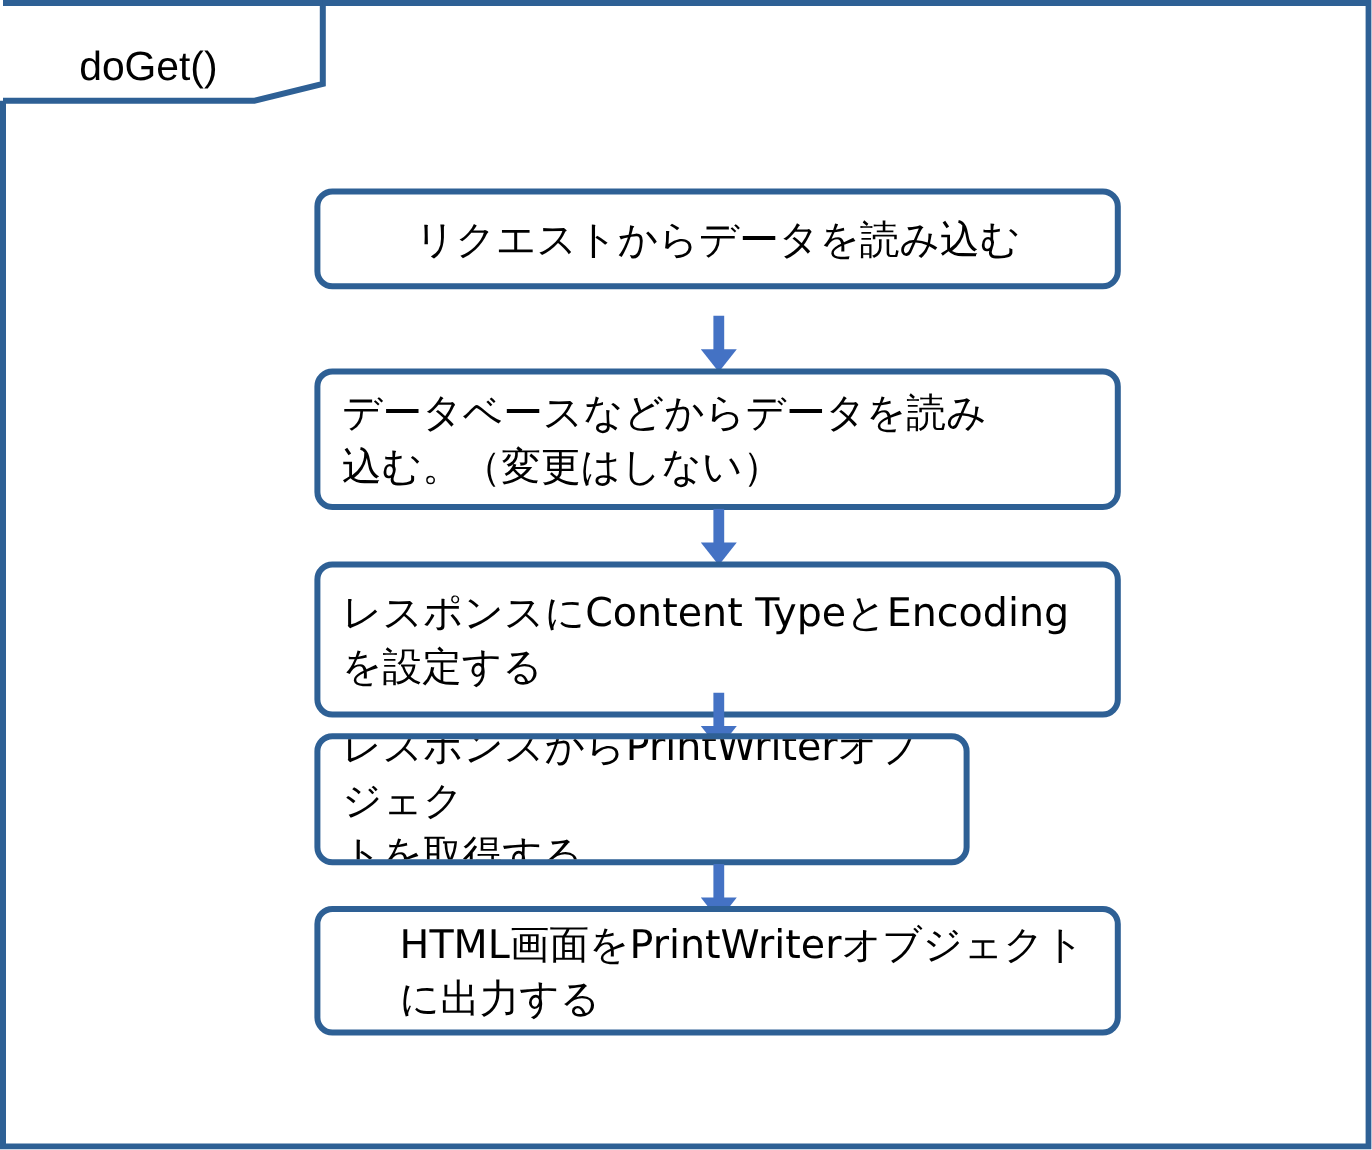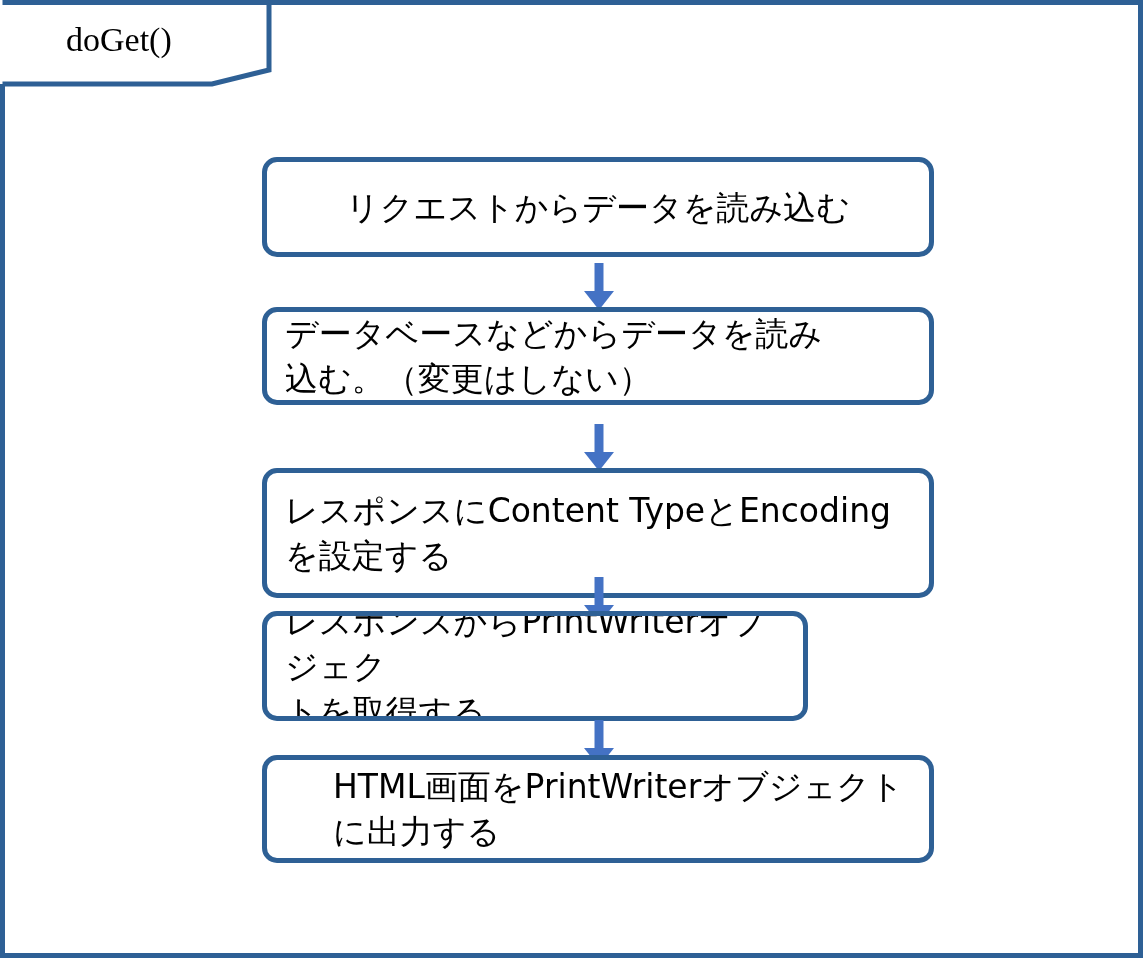--- a/index.html
+++ b/index.html
@@ -28,27 +28,26 @@
     left: 0;
     top: 0;
     width: 1143px;
     height: 958px;
   }
 
   
   #frame-tab-label {
     position: absolute;
     left: 66px;
-    top: 20px;
+    top: 36px;
     font-size: 34px;
     color: #000000;
     line-height: 40px;
     white-space: nowrap;
     letter-spacing: 0px;
-    font-family: Liberation Serif, serif;
   }
 
   
   .flow-box {
     position: absolute;
     box-sizing: border-box;
     border: 5px solid #2E6095;
     border-radius: 15px;
     background: #ffffff;
     display: flex;
@@ -85,30 +84,30 @@
 
   <svg class="frame-svg" viewBox="0 0 1143 958">
 
     <path d="M 2.5 2.5 L 269 2.5 L 269 70 L 212 84 L 2.5 84" fill="none" stroke="#2E6095" stroke-width="5"></path>
 
     <path d="M 2.5 84 L 2.5 955.5 L 1140.5 955.5 L 1140.5 2.5 L 269 2.5" fill="none" stroke="#2E6095" stroke-width="5"></path>
   </svg>
 
   <div id="frame-tab-label">doGet()</div>
 
-  <div class="flow-box center" id="box-1" style="left:262px; top:157px; width:672px; height:100px;">
+  <div class="flow-box center" id="box-1" style="left:262px; top:157px; width:672px; height:84px;">
     <span class="flow-box-text">リクエストからデータを読み込む</span>
   </div>
 
   <svg class="flow-arrow" style="left:578px; top:263px; width:42px; height:48px;" viewBox="0 0 42 48">
     <line x1="21" y1="0" x2="21" y2="30" stroke="#4472C4" stroke-width="9"></line>
     <polygon points="6,28 36,28 21,47" fill="#4472C4"></polygon>
   </svg>
 
-  <div class="flow-box left" id="box-2" style="left:262px; top:307px; width:672px; height:98px;border-radius:15px;">
+  <div class="flow-box left" id="box-2" style="left:262px; top:307px; width:672px; height:118px;border-radius:15px;">
     <span class="flow-box-text">データベースなどからデータを読み
 込む。（変更はしない）</span>
   </div>
 
   <svg class="flow-arrow" style="left:578px; top:424px; width:42px; height:48px;" viewBox="0 0 42 48">
     <line x1="21" y1="0" x2="21" y2="30" stroke="#4472C4" stroke-width="9"></line>
     <polygon points="6,28 36,28 21,47" fill="#4472C4"></polygon>
   </svg>
 
   <div class="flow-box left" id="box-3" style="left:262px; top:468px; width:672px; height:130px;">

